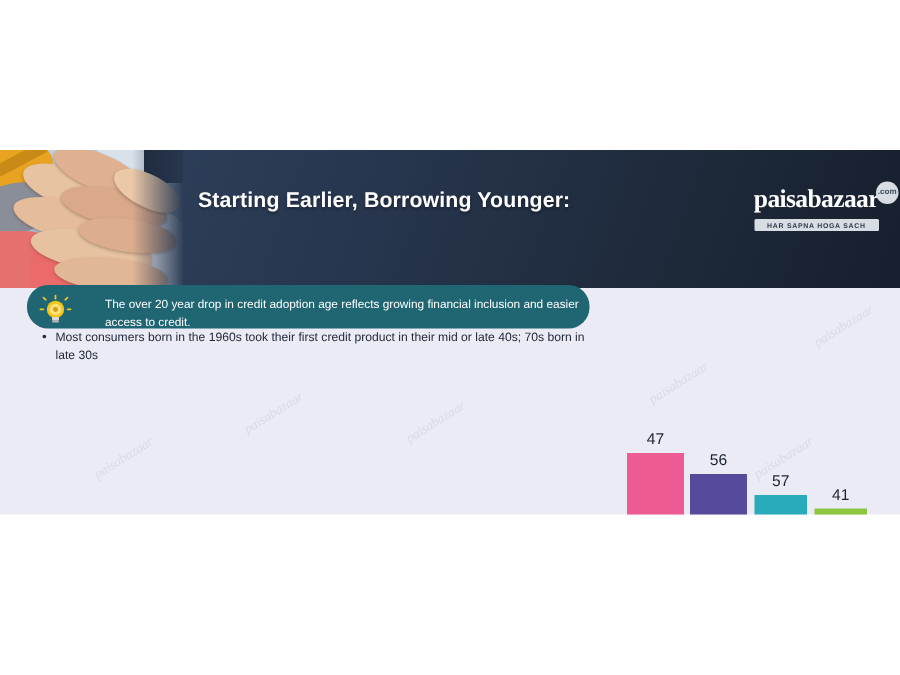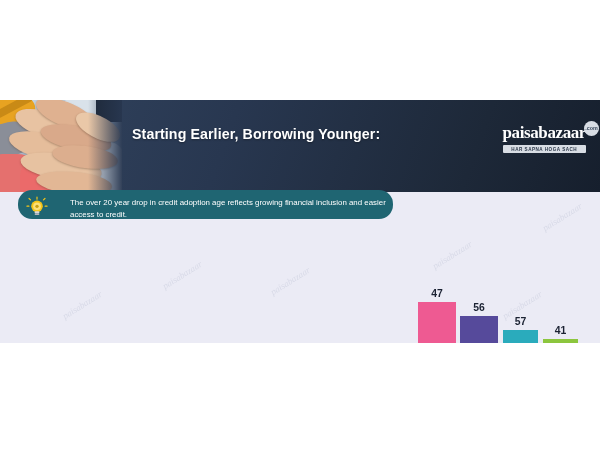--- a/index.html
+++ b/index.html
@@ -66,21 +66,21 @@
                  background:#1f6572; border-radius:14px; }
   .callout-txt { position:absolute; left:56px; top:5px; width:328px; color:#ffffff;
                  font-size:7.9px; line-height:1.46;margin-left:14px; }
   .bulb { position:absolute; left:26px; top:4px; width:22px; height:22px; }
 
   
   .chart { position:absolute; left:405px; top:104px; width:185px; height:140px; }
   .plot { position:absolute; left:0; top:0; width:185px; height:86px; }
   .bar { position:absolute; bottom:0; }
   .bar-val { position:absolute; left:0; width:100%; text-align:center; font-size:10.4px;
-             font-weight:bold; color:#1b2232; }
+             font-weight:normal; color:#1b2232; }
 
   .wm { position:absolute; color:rgba(120,128,160,.16); font-size:9px;
         font-style:italic; transform:rotate(-32deg); pointer-events:none;
         font-family:"Liberation Serif", serif; }
 </style>
 </head>
 <body>
 
 <div id="infographic">
 
@@ -118,20 +118,21 @@
       </div>
       <div class="logo-tag">HAR SAPNA HOGA SACH</div>
     </div>
   </div>
 
   <div class="body-wrap">
 
     <div class="sec-head">Credit Access is Starting Earlier with Every Generation</div>
 
     <div class="bullets">
+      <div class="bullet">Most consumers born in the 1960s took their first credit product in their mid or late 40s; 70s born in late 30s</div>
     </div>
 
     <div class="chart">
       <div class="plot">
 
         <div class="bar" style="left:13px;  width:38px; height:80px; background:#ee5a92;">
           <div class="bar-val" style="top:-14px;">47</div>
         </div>
 
         <div class="bar" style="left:55px;  width:38px; height:66px; background:#564a9b;">

